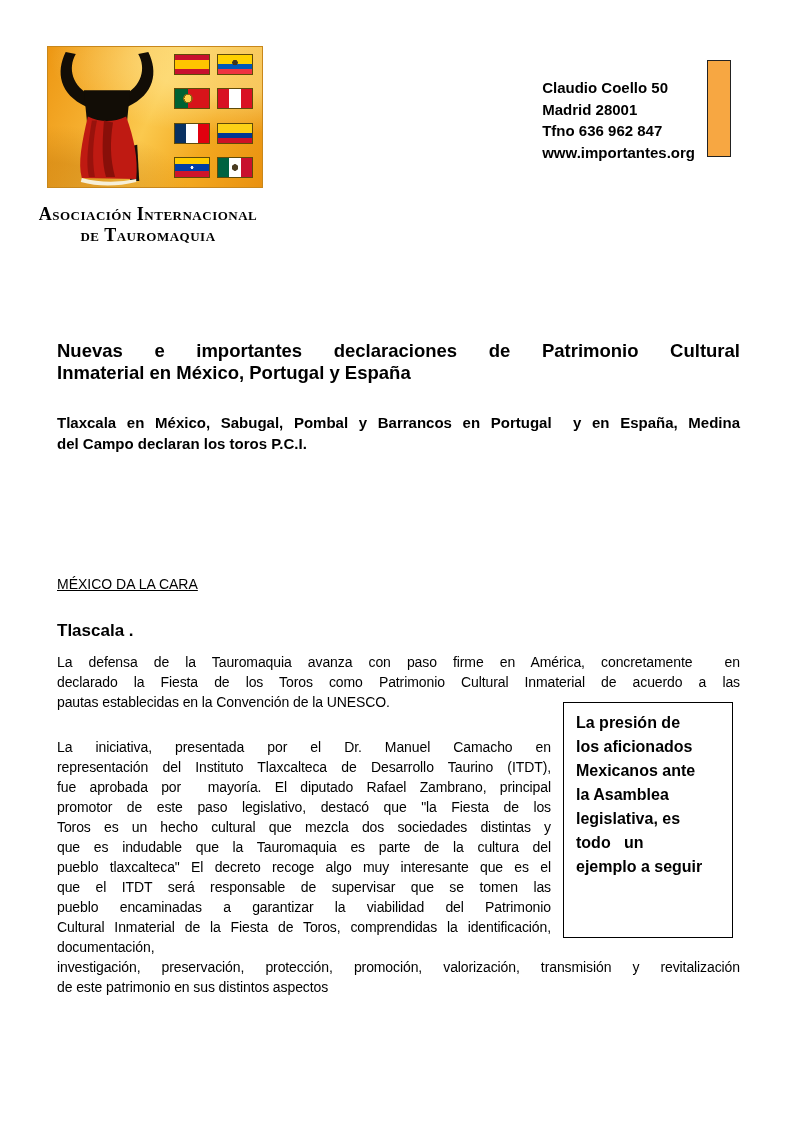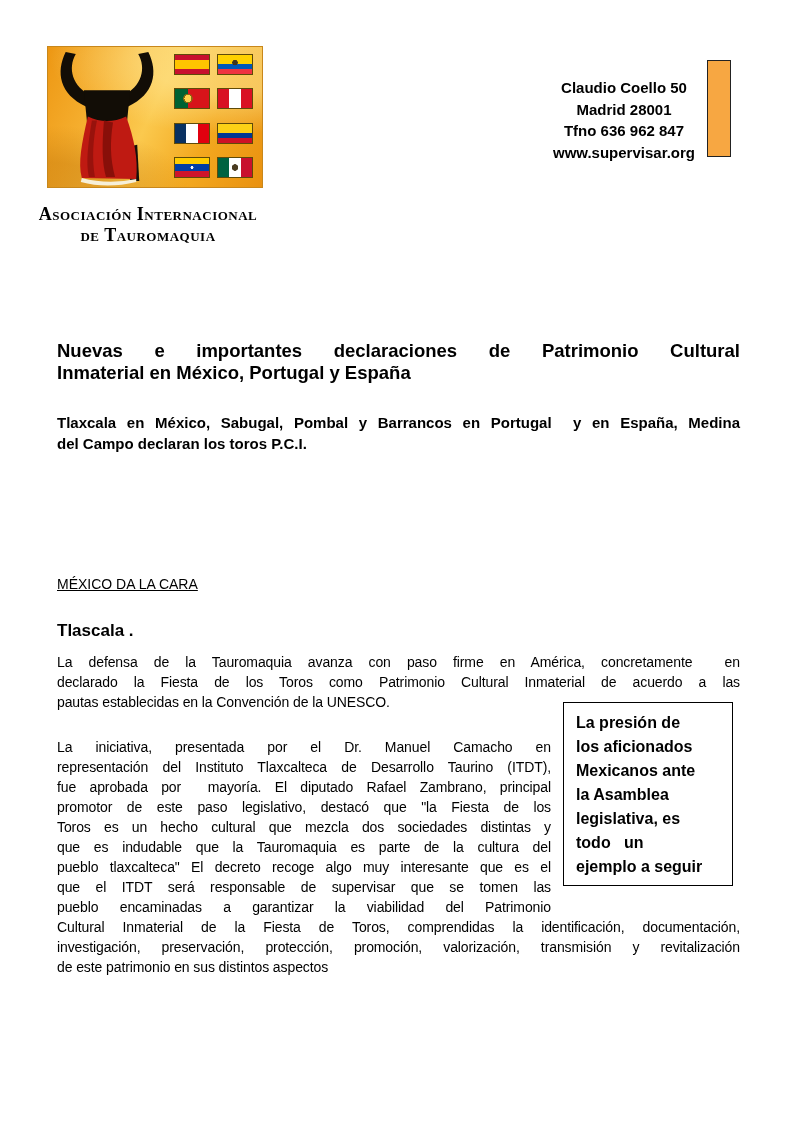--- a/index.html
+++ b/index.html
@@ -33,42 +33,42 @@
         linear-gradient(180deg,#ffcc00 0 33%,#003da5 33% 67%,#cf142b 67%)}
   .f-mx{background:radial-gradient(circle at 50% 50%,#4a3b20 0 3px,rgba(0,0,0,0) 3.5px),
         linear-gradient(90deg,#006341 0 33%,#ffffff 33% 67%,#c8102e 67%)}
   .logo-caption{
     position:absolute;left:23px;top:204px;width:250px;text-align:center;
     font-family:"Liberation Serif","DejaVu Serif",serif;font-weight:bold;
     font-variant:small-caps;font-size:18px;line-height:21px;letter-spacing:.5px;
     white-space:pre-line;
   }
   .contact{
-    position:absolute;right:98px;top:77px;text-align:center;
+    position:absolute;right:98px;top:77px;text-align:left;
     font-weight:bold;font-size:15px;line-height:21.5px;
   }
   .accent-bar{
     position:absolute;left:707px;top:60px;width:22px;height:95px;
     border:1px solid #222;
   }
   
   .column{position:absolute;left:57px;top:302px;width:683px;}
   .line{white-space:pre-wrap;}
   .jl{text-align:justify;text-align-last:justify;}
   .headline{font-weight:bold;font-size:22px;line-height:28px;}
   .subheadline{margin-top:38px;font-weight:bold;font-size:18.5px;line-height:21.5px;}
   .standfirst{margin-top:29px;font-weight:bold;font-size:15px;line-height:21px;}
   .section-heading{margin-top:120px;font-weight:normal;font-size:14px;line-height:20px;}
   .section-heading .u{text-decoration:underline;}
   .subsection-heading{margin-top:27px;font-weight:bold;font-size:17px;line-height:20px;}
   .para{font-size:14px;line-height:20px;letter-spacing:-0.1px;}
   .para1{margin-top:11px;}
   .para2{margin-top:25px;}
   .pull-quote{
-    float:right;width:170px;height:184px;box-sizing:border-box;
+    float:right;width:170px;height:236px;box-sizing:border-box;
     margin:-10px 7px 18px 12px;border:1px solid #000;
     padding:8px 10px 3px 12px;
     font-weight:bold;font-size:16px;line-height:24px;
   }
   .pull-quote .txt{white-space:pre-wrap;}
 </style>
 </head>
 <body>
 
 <div id="page">
@@ -93,21 +93,21 @@
     <div class="flag fc1 fr4 f-ve"></div>
     <div class="flag fc2 fr4 f-mx"></div>
   </div>
   <div class="logo-caption">Asociación Internacional
 de Tauromaquia</div>
 
   <div class="contact">
     <div>Claudio Coello 50</div>
     <div>Madrid 28001</div>
     <div>Tfno 636 962 847</div>
-    <div>www.supervisar.org</div>
+    <div>www.importantes.org</div>
   </div>
   <div class="accent-bar" style="background: rgb(247, 167, 66);"></div>
 
   <div class="column">
 
 
     <div class="subheadline">
         <div class="line jl">Nuevas e importantes declaraciones de Patrimonio Cultural</div>
         <div class="line">Inmaterial en México, Portugal y España</div>
       </div>

